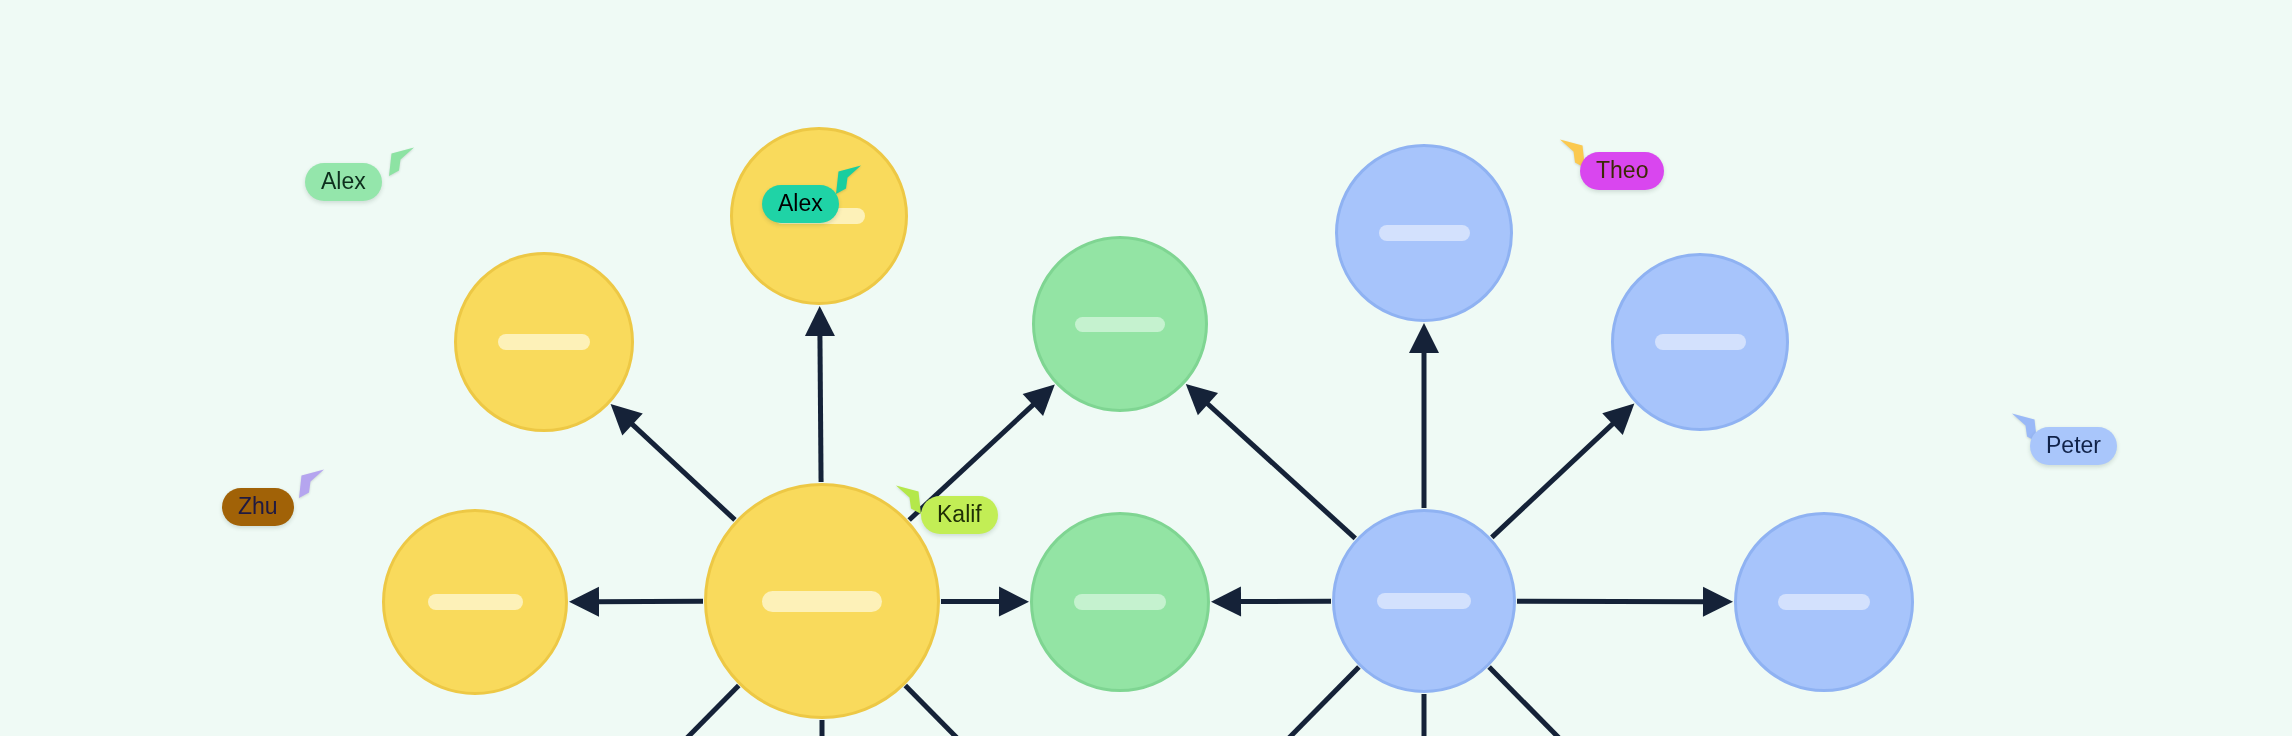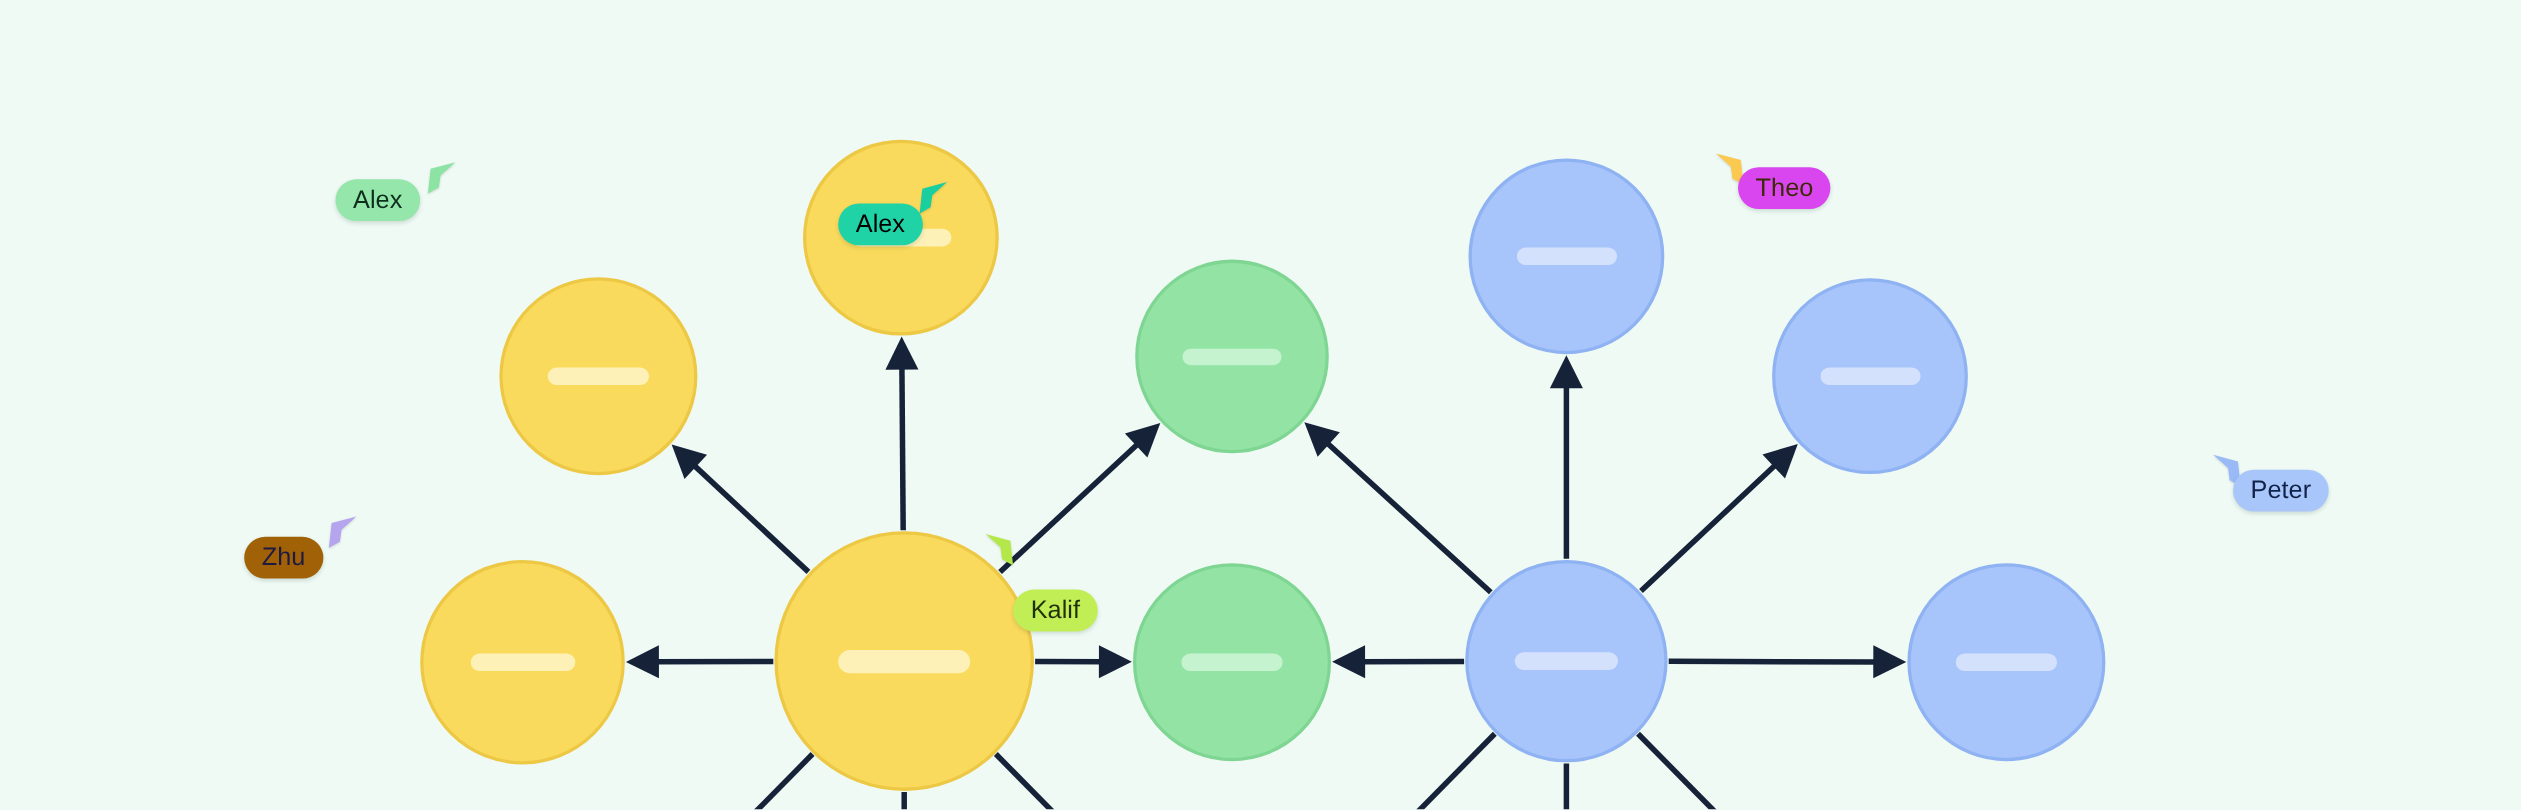--- a/index.html
+++ b/index.html
@@ -171,21 +171,21 @@
         <div class="cursor-pill" style="left: 222px; top: 488px; background: #a16207; color: rgb(32, 26, 66);">Zhu</div>
       </div>
       <div class="cursor" style="left: 0px; top: 0px;">
         <div style="position: absolute; left: 894px; top: 483px;">
           <svg class="cursor-arrow" viewBox="0 0 30 34" xmlns="http://www.w3.org/2000/svg">
             <g transform="scale(-1,1) translate(-30,0)">
               <path d="M3 31 L5.5 8.5 L28 2.5 L14.5 14.5 L13 25.5 Z" fill="#b4e84a"></path>
             </g>
           </svg>
         </div>
-        <div class="cursor-pill" style="left: 921px; top: 496px; background: rgb(194, 238, 85); color: rgb(31, 47, 6); margin-top: 40px;">Kalif</div>
+        <div class="cursor-pill" style="left: 921px; top: 496px; background: rgb(194, 238, 85); color: rgb(31, 47, 6);">Kalif</div>
       </div>
       <div class="cursor" style="left: 0px; top: 0px;">
         <div style="position: absolute; left: 2010px; top: 411px;">
           <svg class="cursor-arrow" viewBox="0 0 30 34" xmlns="http://www.w3.org/2000/svg">
             <g transform="scale(-1,1) translate(-30,0)">
               <path d="M3 31 L5.5 8.5 L28 2.5 L14.5 14.5 L13 25.5 Z" fill="#9ab9f7"></path>
             </g>
           </svg>
         </div>
         <div class="cursor-pill" style="left: 2030px; top: 427px; background: rgb(169, 198, 251); color: rgb(16, 34, 72);">Peter</div>

